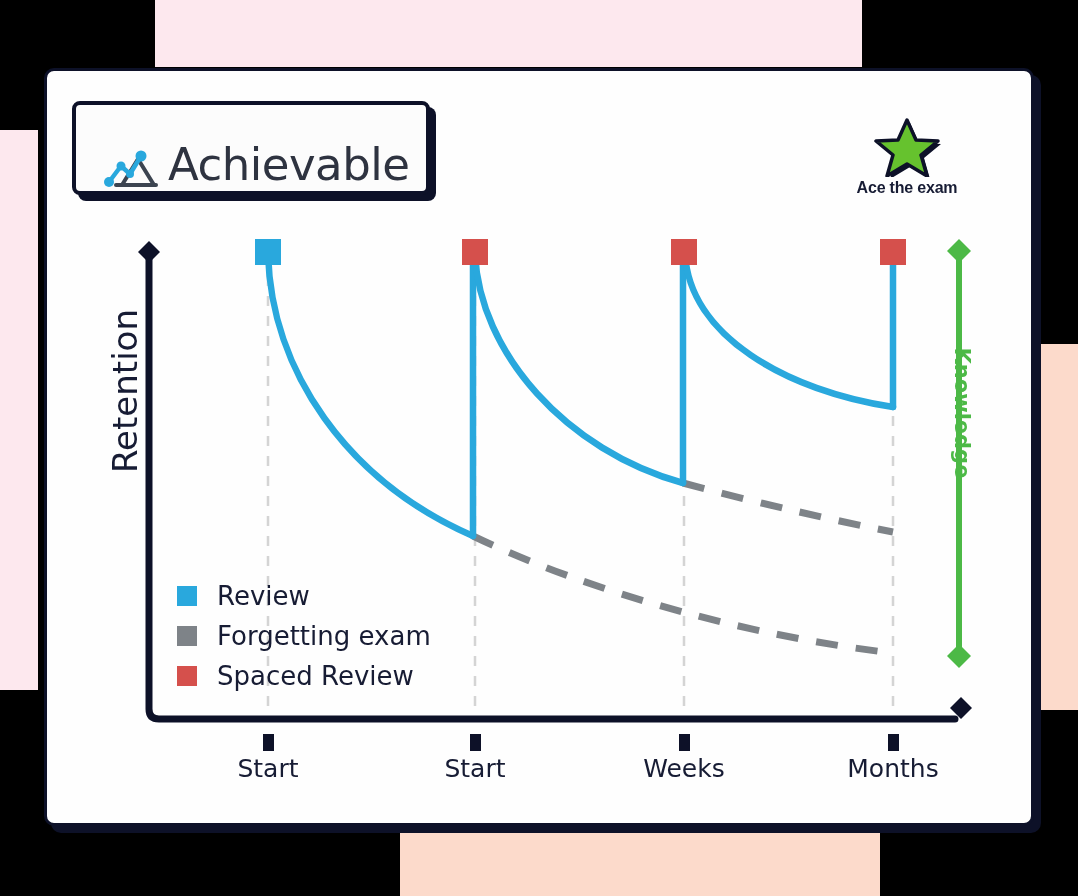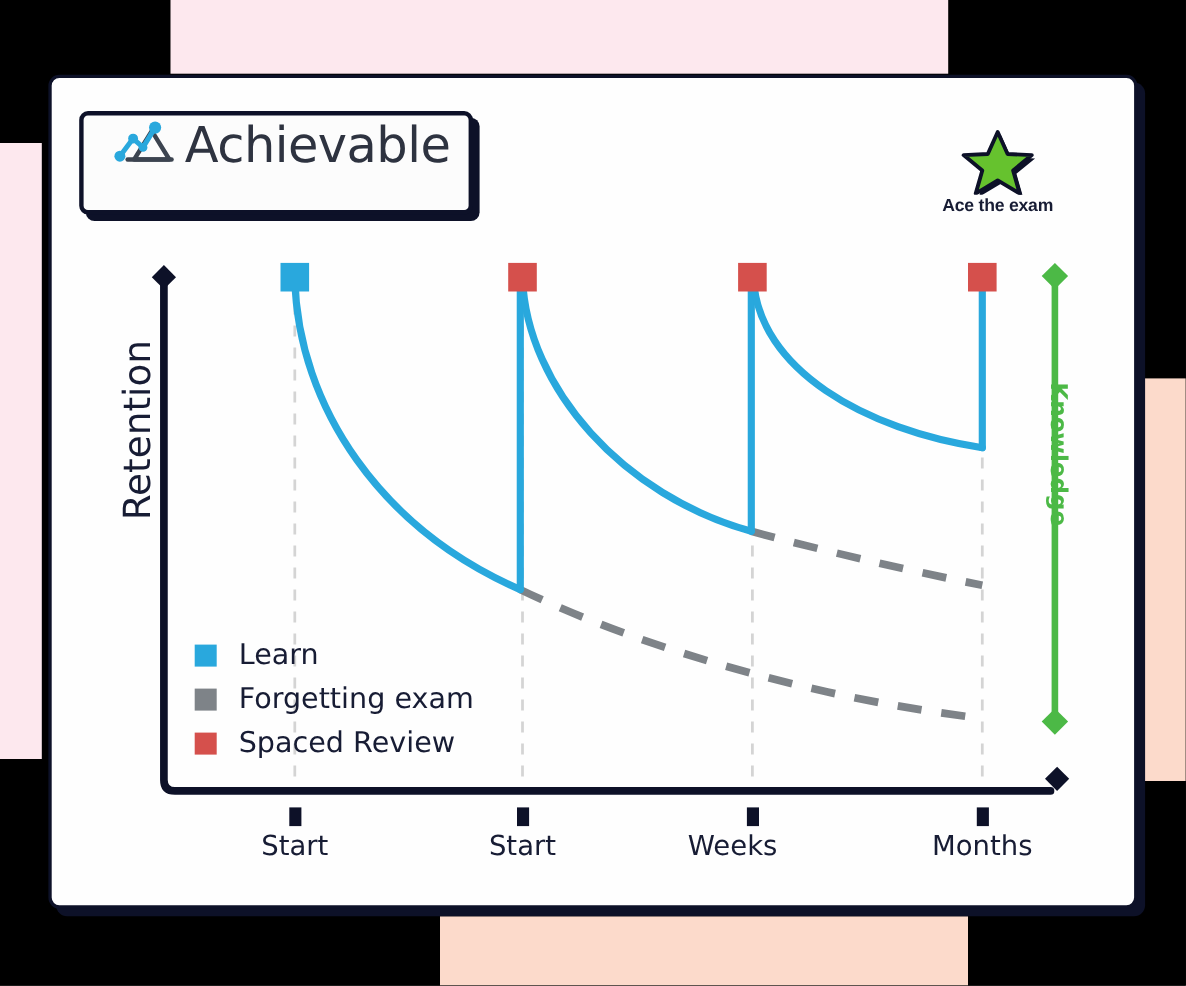--- a/index.html
+++ b/index.html
@@ -29,21 +29,21 @@
   }
 
   
   #logo-box {
     position: absolute; left: 25px; top: 30px;
     width: 358px; height: 94px;
     background: #FCFCFC;
     border: 4px solid #0D1128;
     border-radius: 8px;
     box-shadow: 6px 6px 0 0 #0D1128;
-    display: flex; align-items: flex-start; padding-left: 26px;
+    display: flex; align-items: flex-end; padding-left: 26px;
   }
   #logo-mark { width: 62px; height: 46px; flex: 0 0 auto; }
   #logo-text {
     font-size: 45px; font-weight: 400; color: #2E3340;
     letter-spacing: -0.5px; margin-left: 4px;
     font-family: "DejaVu Sans", sans-serif;
   }
 
   
   #ace-badge {
@@ -174,27 +174,27 @@
         <polygon points="912,168 924,180 912,192 900,180" fill="#4CB946"></polygon>
         <polygon points="912,597 924,585 912,573 900,585" fill="#4CB946"></polygon>
       </g>
     </svg>
 
     <div id="y-axis-title">Retention</div>
     <div id="knowledge-title">Knowledge</div>
 
     <div class="xtick-label" style="left:141px">Start</div>
     <div class="xtick-label" style="left:348px">Start</div>
-    <div class="xtick-label" style="left:539px">Weeks</div>
+    <div class="xtick-label" style="left:557px">Weeks</div>
     <div class="xtick-label" style="left:766px">Months</div>
 
     <div id="legend">
       <div class="legend-row">
         <span class="legend-swatch" style="background:#29A8DD"></span>
-        <span class="legend-label">Learn</span>
+        <span class="legend-label">Review</span>
       </div>
       <div class="legend-row">
         <span class="legend-swatch" style="background:#7E8388"></span>
         <span class="legend-label">Forgetting exam</span>
       </div>
       <div class="legend-row">
         <span class="legend-swatch" style="background:#D5504C"></span>
         <span class="legend-label">Spaced Review</span>
       </div>
     </div>

